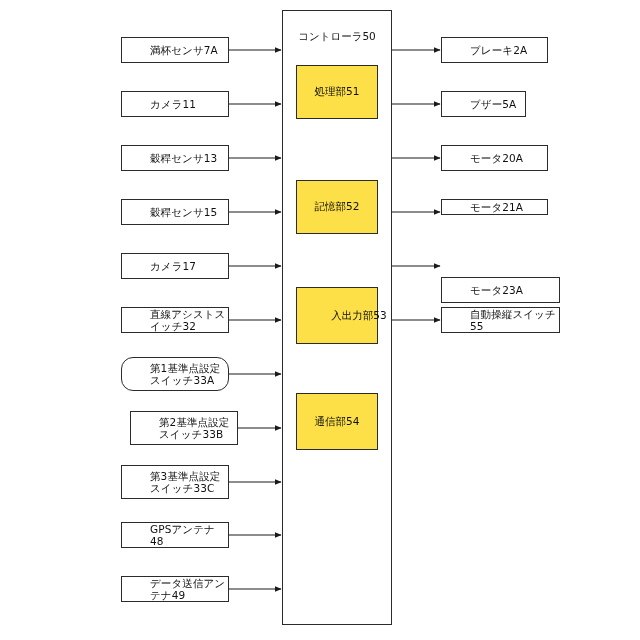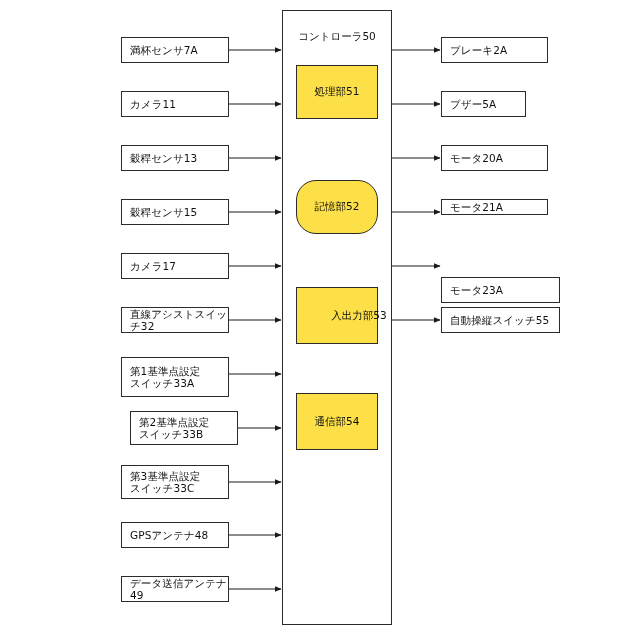--- a/index.html
+++ b/index.html
@@ -27,21 +27,21 @@
     pointer-events: none;
   }
   .node {
     position: absolute;
     box-sizing: border-box;
     border: 1px solid #2b2b2b;
     background: #ffffff;
     display: flex;
     align-items: center;
     justify-content: flex-start;
-    padding-left: 8px;
+    padding-left: 28px;
     line-height: 1.15;
   }
   .node .lbl {
     display: block;
     font-size: 10.5px;
     color: #101010;
     letter-spacing: 0.1px;
     white-space: pre-line;
     text-align: left;
   }
@@ -133,21 +133,21 @@
   </div>
 
   <div class="node" style="left:121px; top:253px; width:108px; height:26px;">
     <span class="lbl">カメラ17</span>
   </div>
 
   <div class="node" style="left:121px; top:307px; width:108px; height:26px;">
     <span class="lbl">直線アシストスイッチ32</span>
   </div>
 
-  <div class="node" style="left:121px; top:357px; width:108px; height:40px;">
+  <div class="node" style="left:121px; top:357px; width:108px; height:34px;border-radius:12px;">
     <span class="lbl">第1基準点設定
 スイッチ33A</span>
   </div>
 
   <div class="node" style="left:121px; top:411px; width:108px; height:34px;margin-left:9px;">
     <span class="lbl">第2基準点設定
 スイッチ33B</span>
   </div>
 
   <div class="node" style="left:121px; top:465px; width:108px; height:34px;align-items:center;">
@@ -164,21 +164,21 @@
   </div>
 
   <div id="controller-frame" style="left:282px; top:10px; width:110px; height:615px;"></div>
 
   <div id="controller-title" style="left:282px; top:30px; width:110px;">コントローラ50</div>
 
   <div class="inner-node" style="left:296px; top:65px; width:82px; height:54px;">
     <span class="lbl">処理部51</span>
   </div>
 
-  <div class="inner-node" style="left:296px; top:180px; width:82px; height:54px;border-radius:20px;">
+  <div class="inner-node" style="left:296px; top:180px; width:82px; height:54px;">
     <span class="lbl">記憶部52</span>
   </div>
 
   <div class="inner-node" style="left:296px; top:287px; width:82px; height:57px;padding-left:44px;">
     <span class="lbl">入出力部53</span>
   </div>
 
   <div class="inner-node" style="left:296px; top:393px; width:82px; height:57px;">
     <span class="lbl">通信部54</span>
   </div>

